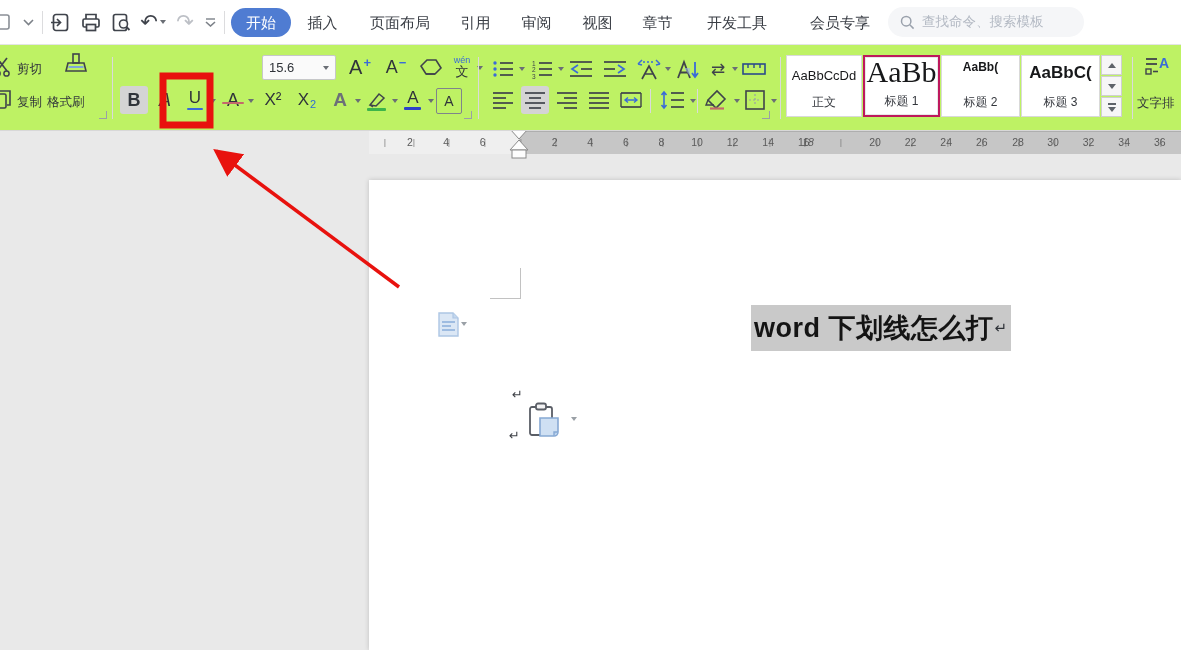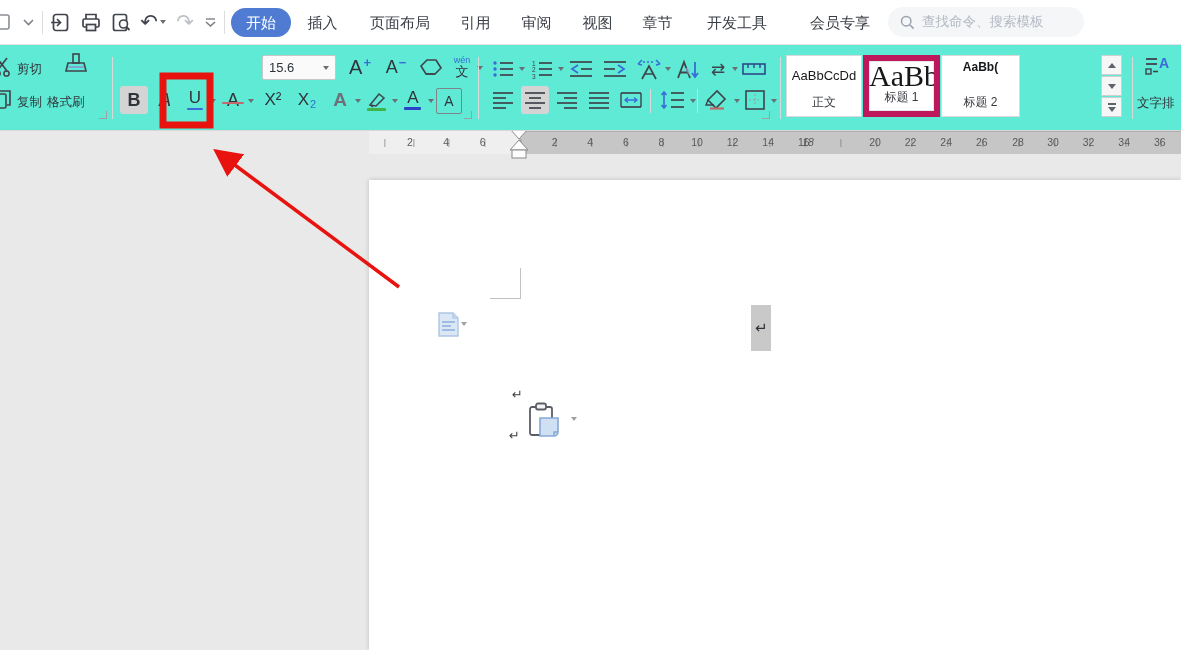--- a/index.html
+++ b/index.html
@@ -10,34 +10,34 @@
   .titlebar{position:absolute;left:0;top:0;width:1181px;height:44px;background:#ffffff;border-bottom:1px solid #e4e4e6;z-index:5;}
   .vdiv-t{position:absolute;top:11px;width:1px;height:23px;background:#dcdcde;}
   .qicon{position:absolute;top:9px;width:26px;height:26px;display:flex;align-items:center;justify-content:center;color:#3f434b;font-size:19px;}
   .qicon svg{display:block;}
   .qicon.disabled{color:#bdc0c6;}
   .tab{position:absolute;top:8px;height:29px;line-height:29px;text-align:center;font-size:15px;color:#3a3e45;cursor:default;}
   .tab.active{background:#4f7cd2;color:#fff;border-radius:15px;}
   .search{position:absolute;left:888px;top:7px;width:196px;height:30px;border-radius:15px;background:#f5f6f8;display:flex;align-items:center;padding-left:12px;box-sizing:border-box;}
   .search .ph{color:#b3b9c3;font-size:13.5px;margin-left:7px;white-space:nowrap;}
   
-  .ribbon{position:absolute;left:0;top:45px;width:1181px;height:85px;background:#5eead4;border-bottom:1px solid #d8d8d8;z-index:4;}
+  .ribbon{position:absolute;left:0;top:45px;width:1181px;height:85px;background:#bef264;border-bottom:1px solid #d8d8d8;z-index:4;}
   .vdiv{position:absolute;top:12px;width:1px;height:62px;background:#dadadb;}
   .rbtn{position:absolute;height:28px;display:flex;align-items:center;justify-content:center;color:#30343b;border-radius:3px;}
   .rbtn.on{background:#d4d4d4;}
   .lbl{font-size:12.5px;color:#30343b;white-space:nowrap;}
   .dd{width:0;height:0;border-left:3.5px solid transparent;border-right:3.5px solid transparent;border-top:4px solid #6a6e75;position:absolute;}
   .combo{position:absolute;top:10px;height:25px;border:1px solid #c6c7c9;background:#fafafa;border-radius:2px;box-sizing:border-box;display:flex;align-items:center;}
   .combo .val{font-size:13px;color:#2f3339;padding-left:6px;white-space:nowrap;}
   .combo .dd{right:6px;top:10px;}
   .glyph{font-size:18px;font-weight:400;}
   .bar{position:absolute;height:3px;border-radius:1px;}
   .corner{position:absolute;width:7px;height:7px;border-right:1.5px solid #9aA0a6;border-bottom:1.5px solid #9aa0a6;}
   .stylecard{position:absolute;top:10px;height:62px;background:#fff;border:1px solid #d9d9d9;box-sizing:border-box;text-align:center;}
-  .stylecard.sel{border:6px solid #be185d;box-shadow:inset 0 0 0 1px #e8e8e8;}
+  .stylecard.sel{border:2px solid #be185d;box-shadow:inset 0 0 0 1px #e8e8e8;}
   .stylecard .sample{display:block;margin-top:6px;color:#17181a;white-space:nowrap;overflow:hidden;}
   .stylecard .sname{display:block;position:absolute;bottom:5px;width:100%;font-size:12px;color:#33363c;}
   .scrollbtn{position:absolute;left:1101px;width:21px;height:20px;background:#f6f6f7;border:1px solid #cfcfd1;box-sizing:border-box;display:flex;align-items:center;justify-content:center;}
   .tri-up{width:0;height:0;border-left:4px solid transparent;border-right:4px solid transparent;border-bottom:5px solid #5e636a;}
   .tri-dn{width:0;height:0;border-left:4px solid transparent;border-right:4px solid transparent;border-top:5px solid #5e636a;}
   .morebar{width:8px;height:1.5px;background:#5e636a;position:absolute;top:5px;}
   
   .rulerbar{position:absolute;left:0;top:131px;width:1181px;height:23px;background:#e9e9e9;z-index:3;}
   .ruler-margin{position:absolute;left:369px;top:0;width:150px;height:23px;background:#efefef;}
   .ruler-text{position:absolute;left:519px;top:0;width:662px;height:23px;background:#c6c6c6;border-top:1px solid #aeaeae;box-sizing:border-box;}
@@ -353,20 +353,24 @@
       <span class="sample" style="font-size:13px;margin-top:12px">AaBbCcDd</span>
       <span class="sname">正文</span>
     </div>
     <div class="stylecard sel" style="left:863px;width:77px">
       <span class="sample" style="font-family:'Liberation Serif',serif;font-size:30px;margin-top:-2px">AaBb</span>
       <span class="sname">标题 1</span>
     </div>
     <div class="stylecard" style="left:941px;width:79px">
       <span class="sample" style="font-size:12px;font-weight:bold;margin-top:4px">AaBb(</span>
       <span class="sname">标题 2</span>
+    </div>
+    <div class="stylecard" style="left:1021px;width:79px">
+      <span class="sample" style="font-size:17px;font-weight:bold;margin-top:7px">AaBbC(</span>
+      <span class="sname">标题 3</span>
     </div>
     <div class="scrollbtn" style="top:10px">
         <i class="tri-up"></i>
       </div>
     <div class="scrollbtn" style="top:31px">
         <i class="tri-dn"></i>
       </div>
     <div class="scrollbtn" style="top:52px">
         <i class="morebar"></i>
         <i class="tri-dn" style="margin-top:5px"></i>
@@ -425,20 +429,21 @@
   <svg class="abs" style="left:436px;top:311px;z-index:2" width="26" height="27" viewBox="0 0 26 27">
     <path d="M3 2 h14 l5 5 v18 h-19 z" fill="#dbe7f5" stroke="#adc6e4" stroke-width="1.4"></path>
     <path d="M17 2 v5 h5" fill="#c3d7ee" stroke="#adc6e4" stroke-width="1.2"></path>
     <line x1="6" y1="11" x2="19" y2="11" stroke="#8fb2dd" stroke-width="1.6"></line>
     <line x1="6" y1="15" x2="15" y2="15" stroke="#8fb2dd" stroke-width="1.6"></line>
     <line x1="6" y1="19" x2="19" y2="19" stroke="#8fb2dd" stroke-width="1.6"></line>
   </svg>
   <i class="dd" style="left:461px;top:322px;z-index:2;border-top-color:#9aa0a6"></i>
 
   <div class="doc-title">
+    <span>word 下划线怎么打</span>
     <span style="font-size:15px;font-weight:normal;color:#2f3339;margin-left:1px">↵</span>
   </div>
 
   <span class="pilcrow" style="left:512px;top:387px">↵</span>
   <svg class="abs" style="left:526px;top:402px;z-index:2" width="40" height="38" viewBox="0 0 40 38">
     <rect x="4" y="5" width="22" height="28" rx="2" fill="#fff" stroke="#5a5e66" stroke-width="1.8"></rect>
     <rect x="10" y="1.5" width="10" height="6" rx="2" fill="#f3f3f4" stroke="#5a5e66" stroke-width="1.8"></rect>
     <path d="M14 16 h18 v14 a4 4 0 0 1 -4 4 h-14 z" fill="#cfe0f3" stroke="#87a9d4" stroke-width="1.6"></path>
     <path d="M32 30 h-4 v4" fill="#b7d0ec" stroke="#87a9d4" stroke-width="1.4"></path>
   </svg>

